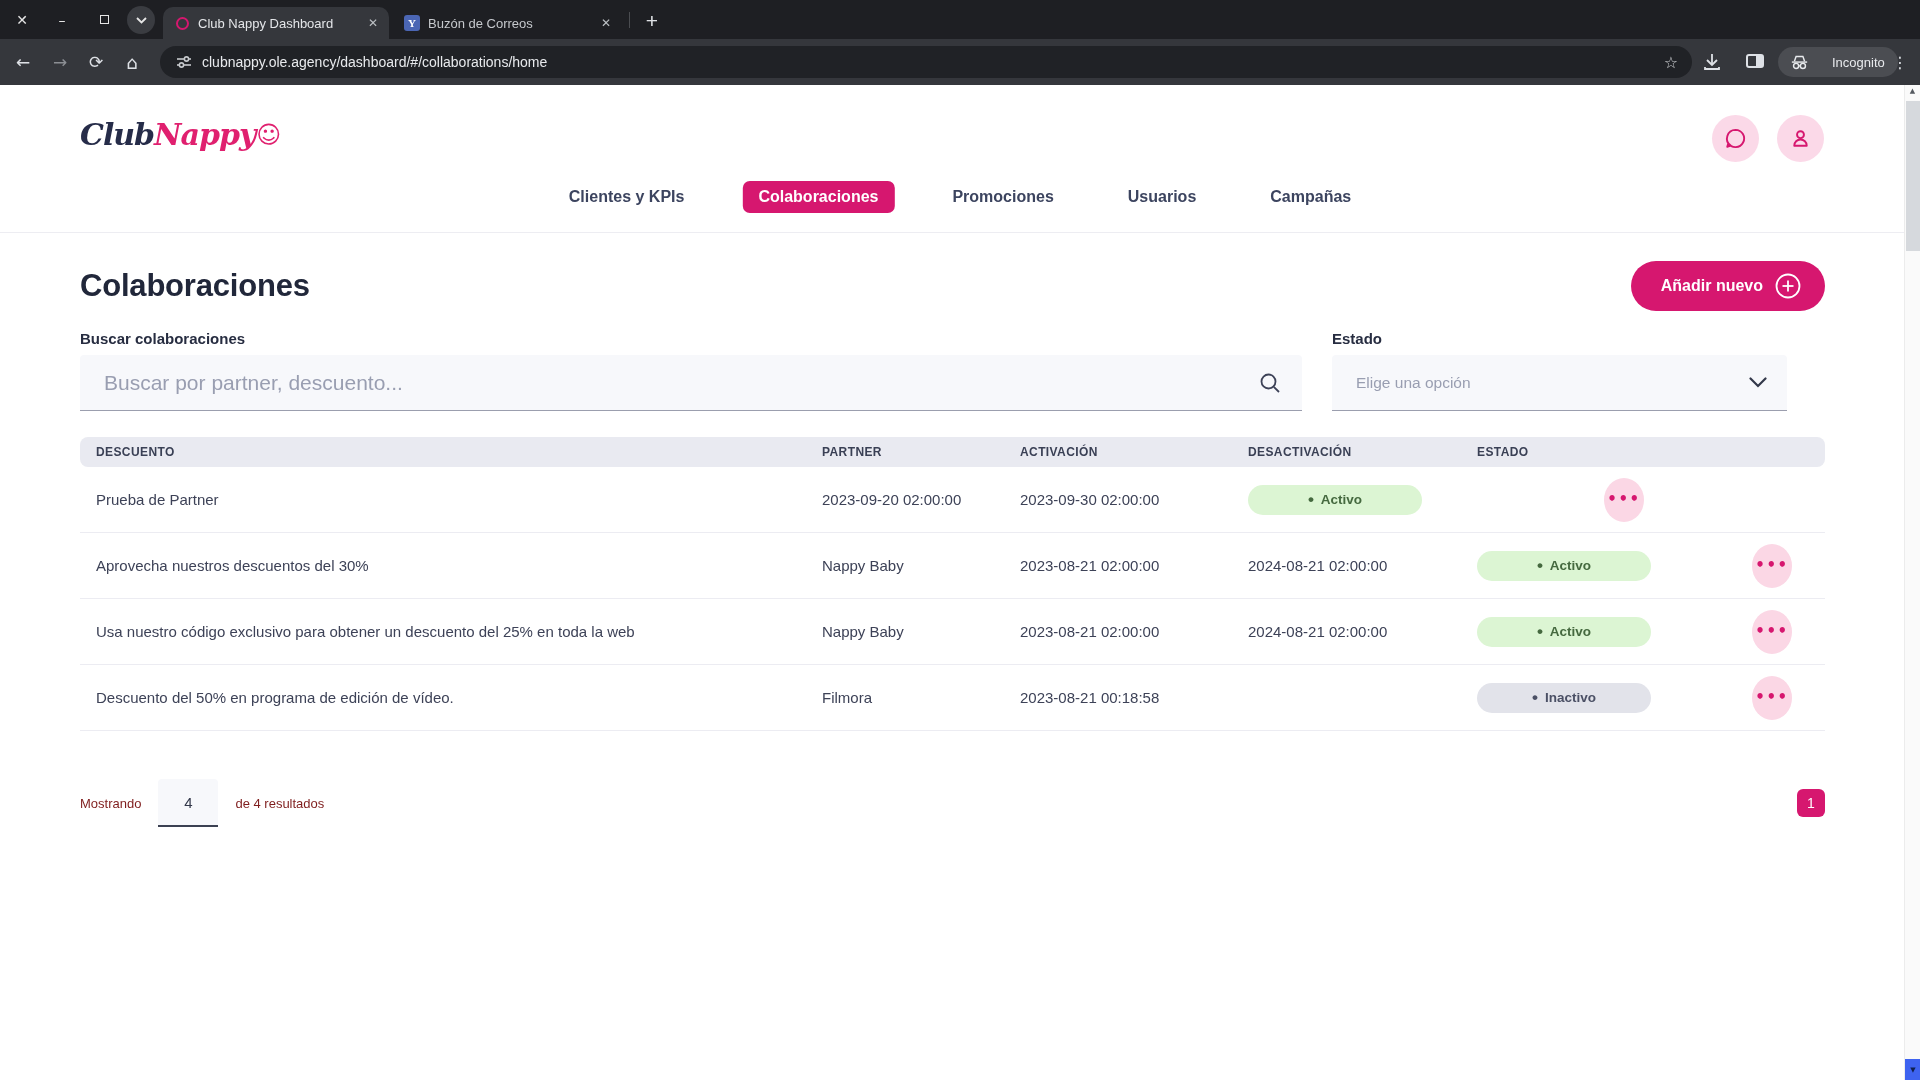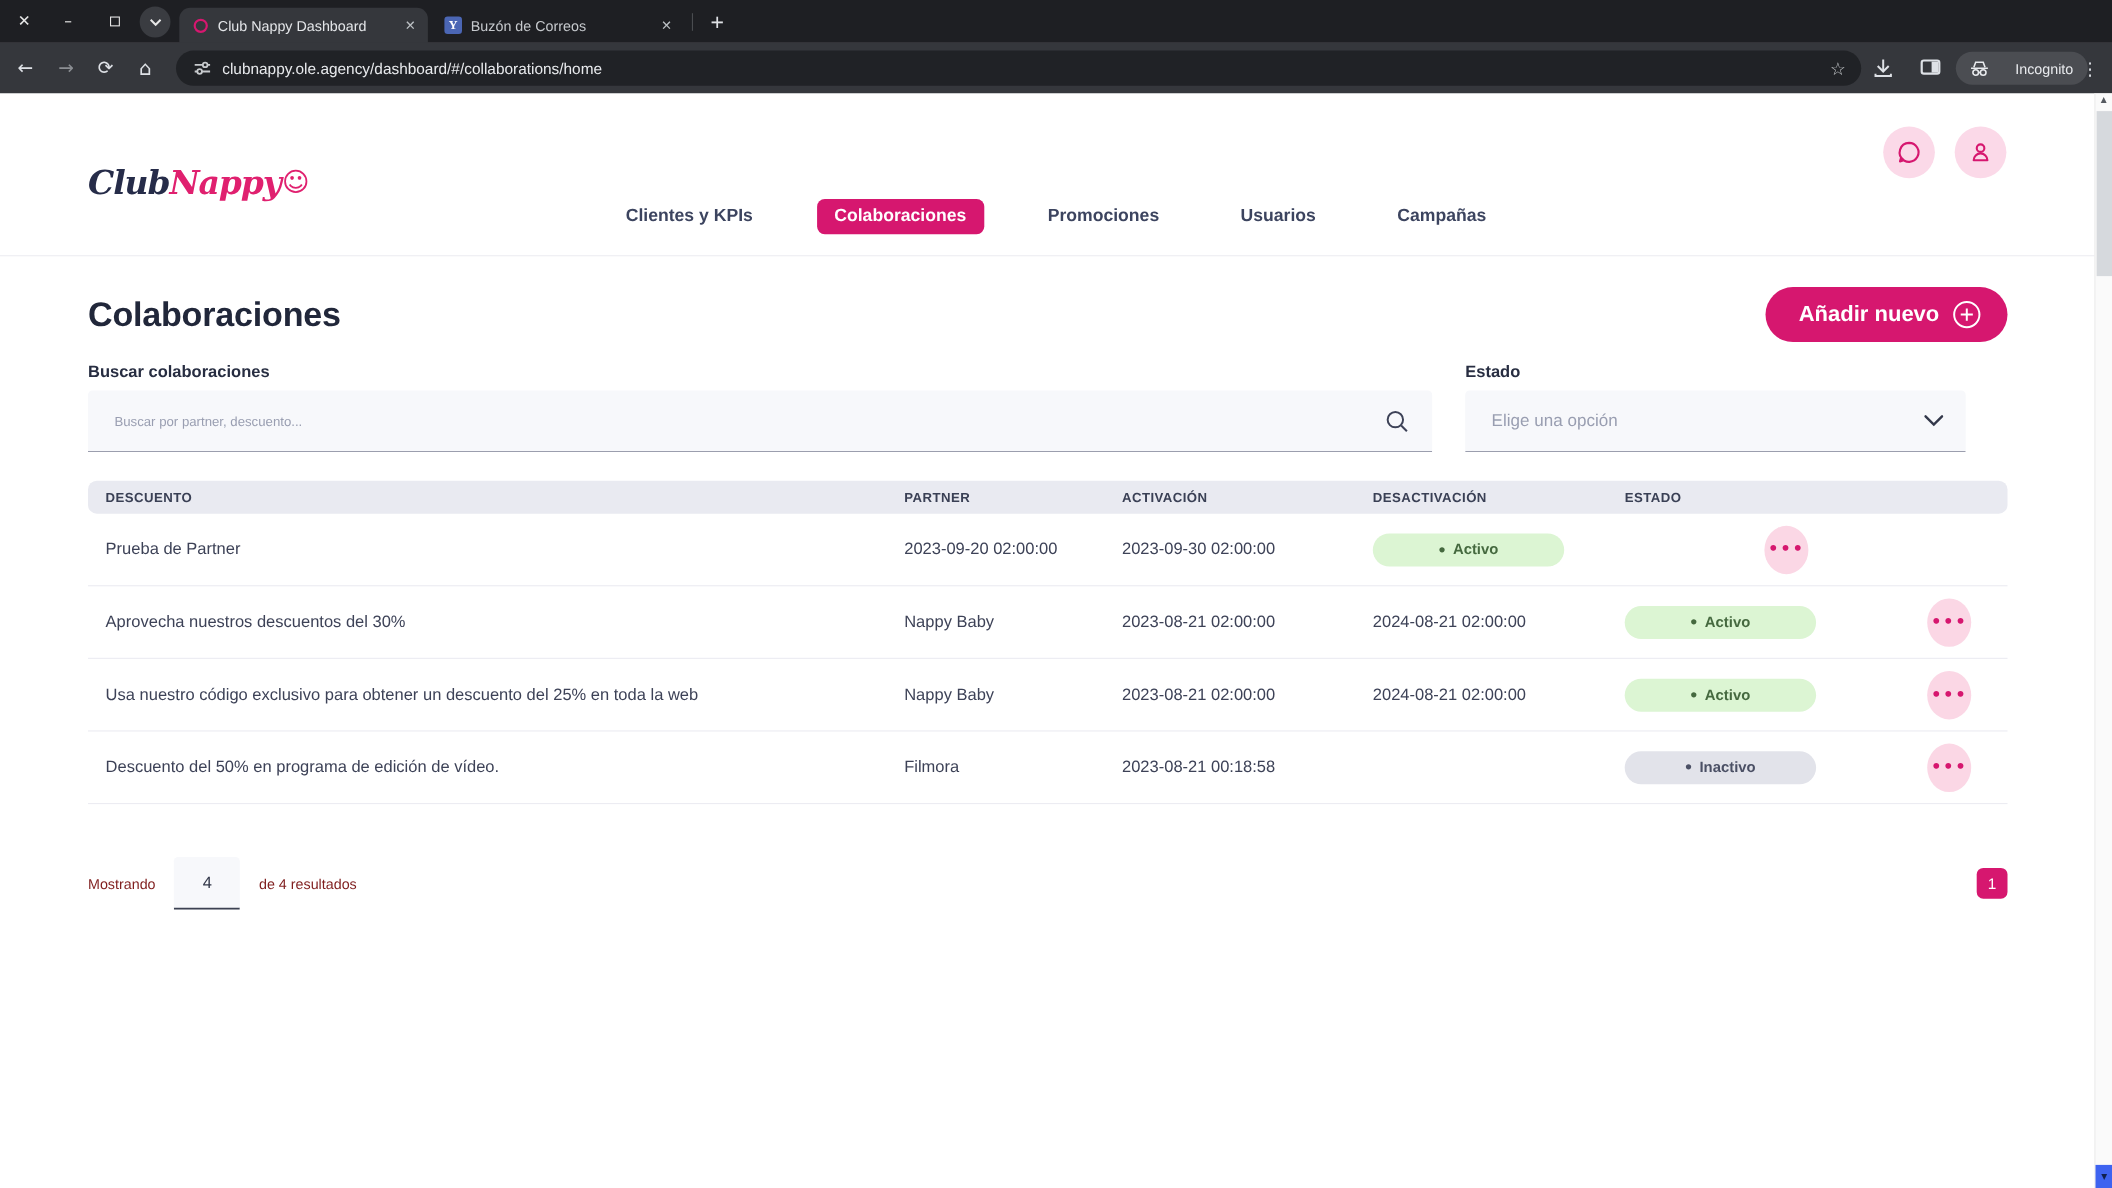--- a/index.html
+++ b/index.html
@@ -39,43 +39,43 @@
   .act-download { position:absolute; left:1702px; top:13px; cursor:pointer; }
   .act-panel { position:absolute; left:1746px; top:15px; width:18px; height:14px; border:2px solid #dee1e6; border-radius:3px; cursor:pointer; }
   .act-panel::after { content:""; position:absolute; right:0; top:0; width:6px; height:10px; background:#dee1e6; }
   .incog-chip { position:absolute; left:1778px; top:8px; height:30px; border-radius:15px; background:#4b4d52; display:flex; align-items:center; padding:0 13px; gap:24px; }
   .incog-chip span { font-size:13px; color:#e8eaed; }
   .act-kebab { position:absolute; left:1888px; top:0; height:46px; width:24px; display:flex; align-items:center; justify-content:center; color:#dee1e6; font-size:16px; cursor:pointer; }
 
   
   .page { position:absolute; top:85px; left:0; width:1920px; height:995px; background:#ffffff; }
   .site-header { position:relative; width:100%; height:148px; border-bottom:1px solid #ededf2; }
-  .logo { position:absolute; left:80px; top:32px; font-family:"DejaVu Serif","Liberation Serif",serif; font-style:italic; font-weight:700; font-size:30px; letter-spacing:-1px; white-space:nowrap; cursor:pointer;margin-top:32px; }
+  .logo { position:absolute; left:80px; top:32px; font-family:"DejaVu Serif","Liberation Serif",serif; font-style:italic; font-weight:700; font-size:30px; letter-spacing:-1px; white-space:nowrap; cursor:pointer; }
   .logo .l1 { color:#262c49; }
   .logo .l2 { color:#e0206f; }
   .logo .smiley { font-family:"DejaVu Sans",sans-serif; font-style:normal; color:#e0206f; font-size:24px; vertical-align:2px; margin-left:1px; }
   .hdr-circle { position:absolute; top:30px; width:47px; height:47px; border-radius:50%; background:#fbd9e8; display:flex; align-items:center; justify-content:center; cursor:pointer; }
   .hc-chat { left:1712px; }
   .hc-user { left:1777px; }
   .main-nav { position:absolute; bottom:19px; left:50%; transform:translateX(-50%); display:flex; align-items:center; gap:42px; }
   .nav-item { font-size:16px; font-weight:600; color:#3c445f; padding:7px 16px; border-radius:7px; white-space:nowrap; cursor:pointer; }
   .nav-item.active { background:#d6176f; color:#ffffff; }
 
   .content { position:absolute; left:80px; top:148px; width:1745px; }
   .page-head { position:relative; margin-top:28px; height:50px; }
   .page-title { font-size:31px; font-weight:800; color:#21273a; line-height:50px; letter-spacing:-0.2px; }
-  .add-btn { position:absolute; right:0; top:0; height:50px; border:none; border-radius:25px; background:#d6176f; color:#fff; font-size:20px; font-weight:600; font-family:inherit; display:flex; align-items:center; gap:12px; padding:0 24px 0 30px; cursor:pointer; }
+  .add-btn { position:absolute; right:0; top:0; height:50px; border:none; border-radius:25px; background:#d6176f; color:#fff; font-size:16px; font-weight:600; font-family:inherit; display:flex; align-items:center; gap:12px; padding:0 24px 0 30px; cursor:pointer; }
 
   .filters { width:1707px; display:flex; gap:30px; margin-top:19px; }
   .f-col { display:flex; flex-direction:column; }
   .f-search { flex:1; }
   .f-estado { width:455px; }
   .f-label { font-size:15px; font-weight:700; color:#272d41; height:18px; }
   .f-field { position:relative; margin-top:7px; height:56px; background:#f7f8fb; border-radius:4px 4px 0 0; border-bottom:1px solid #9b9eae; }
-  .f-field input { width:100%; height:100%; border:none; background:transparent; outline:none; font-family:inherit; font-size:12px; color:#3d4257; padding:0 56px 0 24px; }
+  .f-field input { width:100%; height:100%; border:none; background:transparent; outline:none; font-family:inherit; font-size:21px; color:#3d4257; padding:0 56px 0 24px; }
   .f-field input::placeholder { color:#999eb1; }
   .search-ico { position:absolute; right:20px; top:16px; cursor:pointer; }
   .select-box { display:flex; align-items:center; justify-content:space-between; padding:0 20px 0 24px; height:100%; cursor:pointer; }
   .select-placeholder { font-size:15.5px; color:#999eb1; }
 
   .table { margin-top:26px; width:1745px; }
   .grid-cols { display:grid; grid-template-columns:726px 198px 228px 229px 200px 1fr; padding-left:16px; align-items:center; }
   .thead { height:30px; background:#e9eaf1; border-radius:8px; }
   .th { font-size:12px; font-weight:700; color:#3a4055; letter-spacing:0.4px; text-transform:uppercase; }
   .trow { height:66px; border-bottom:1px solid #ececf2; }

